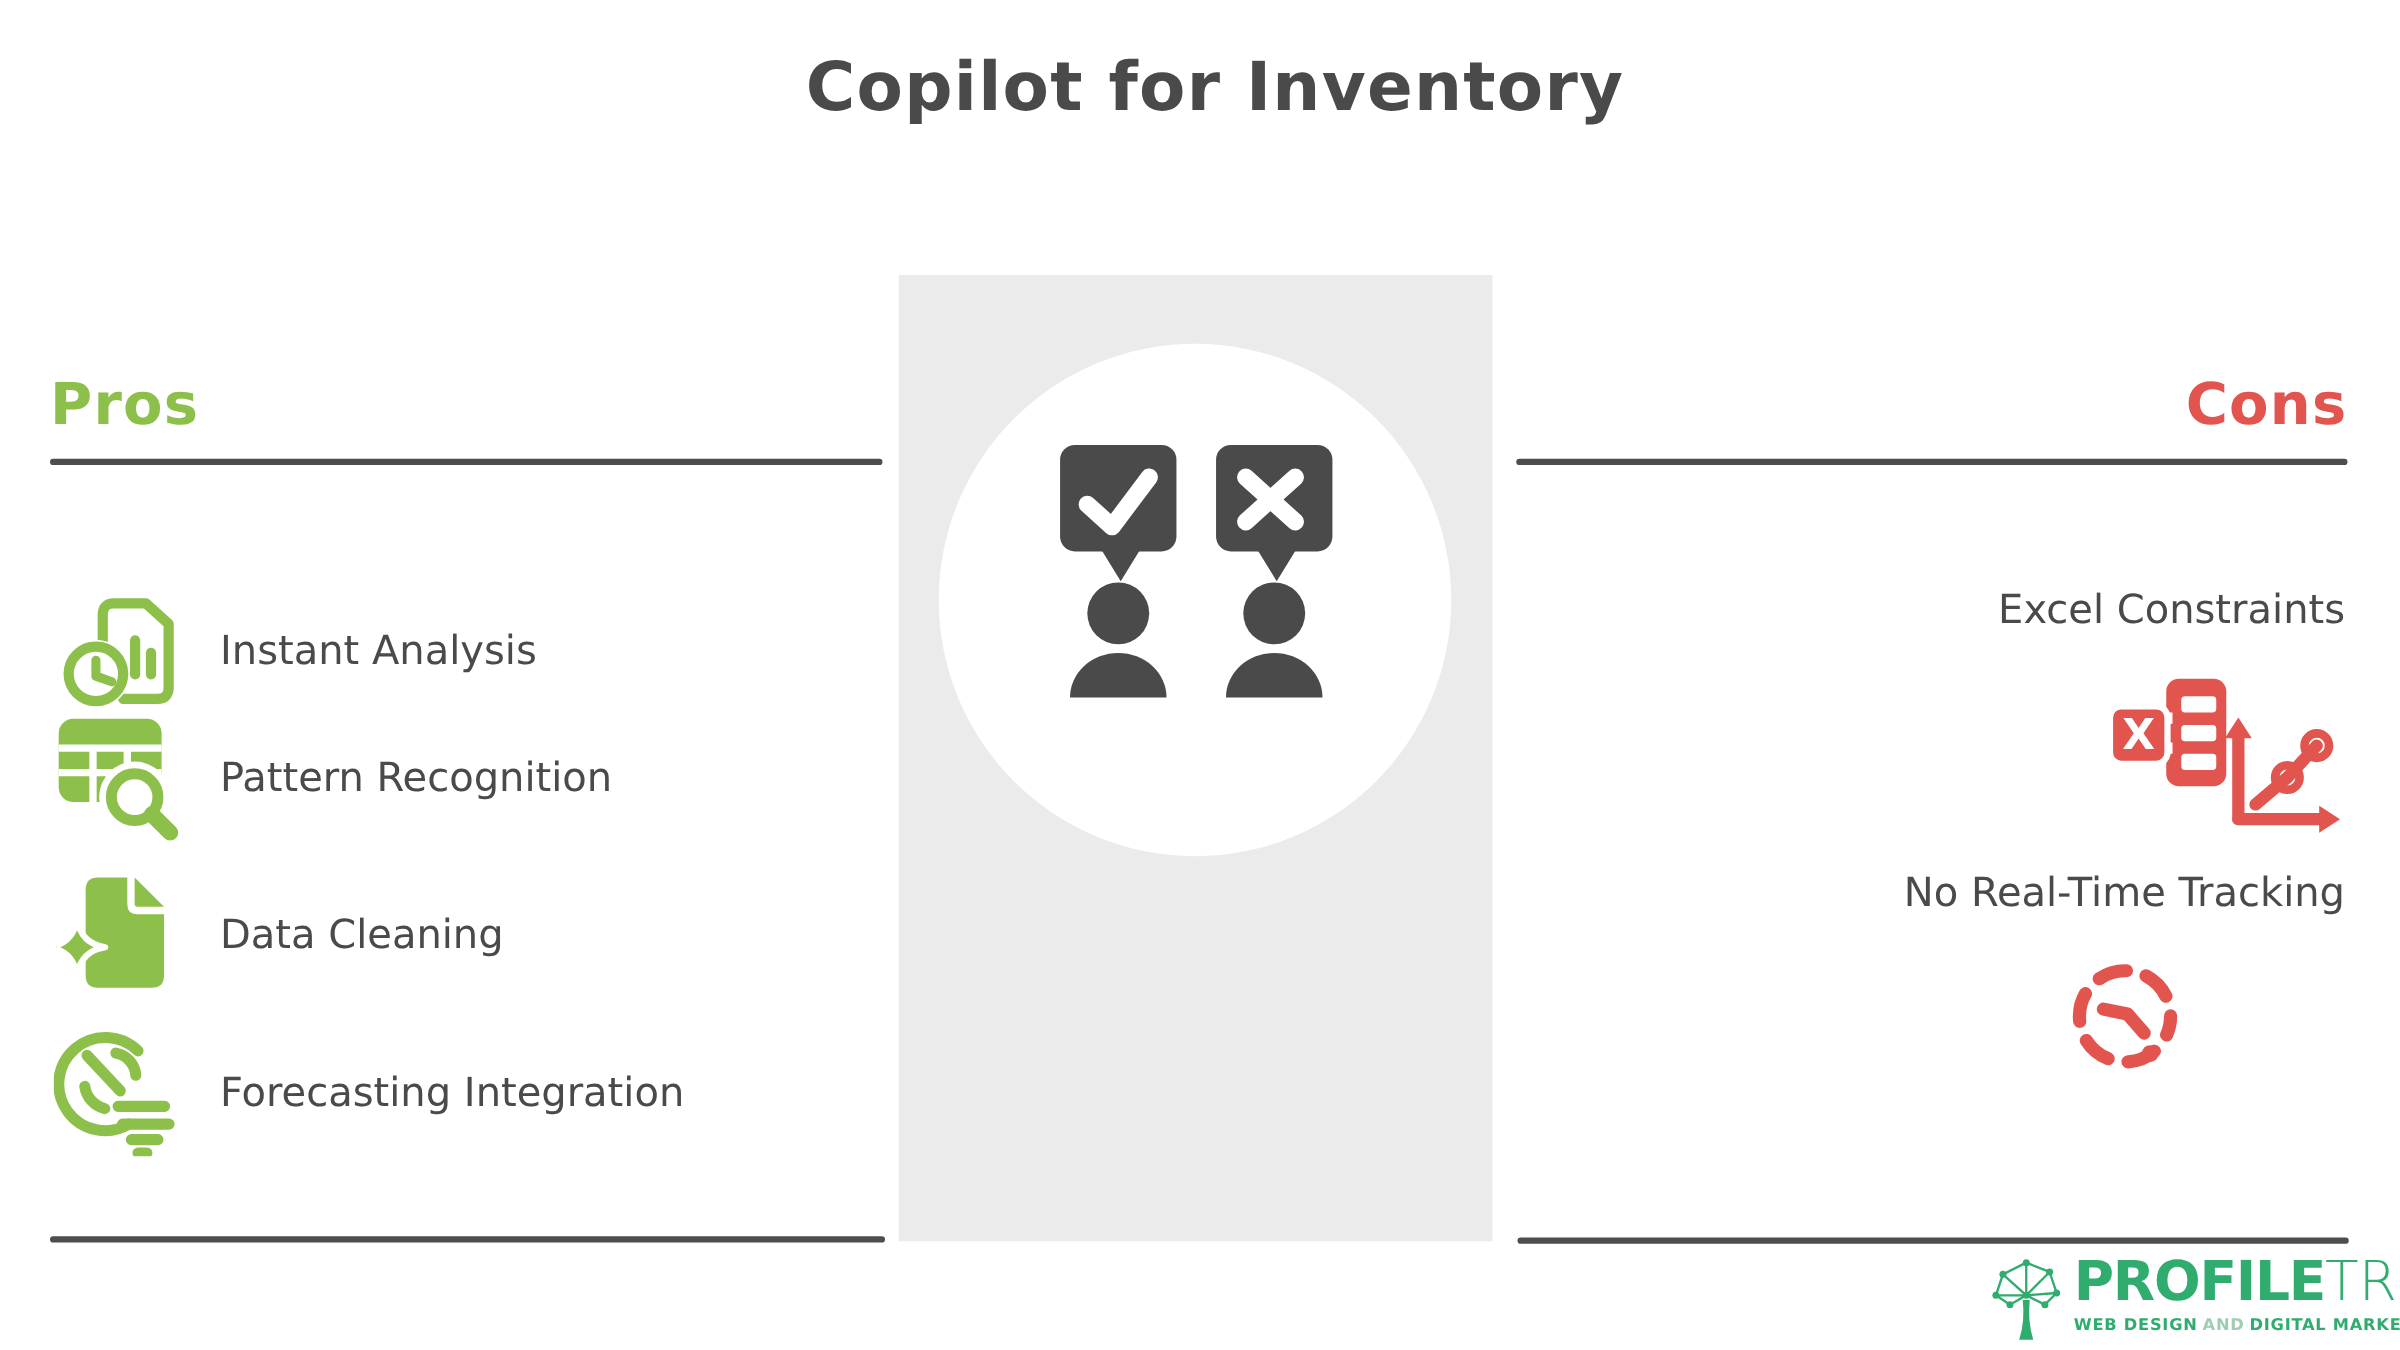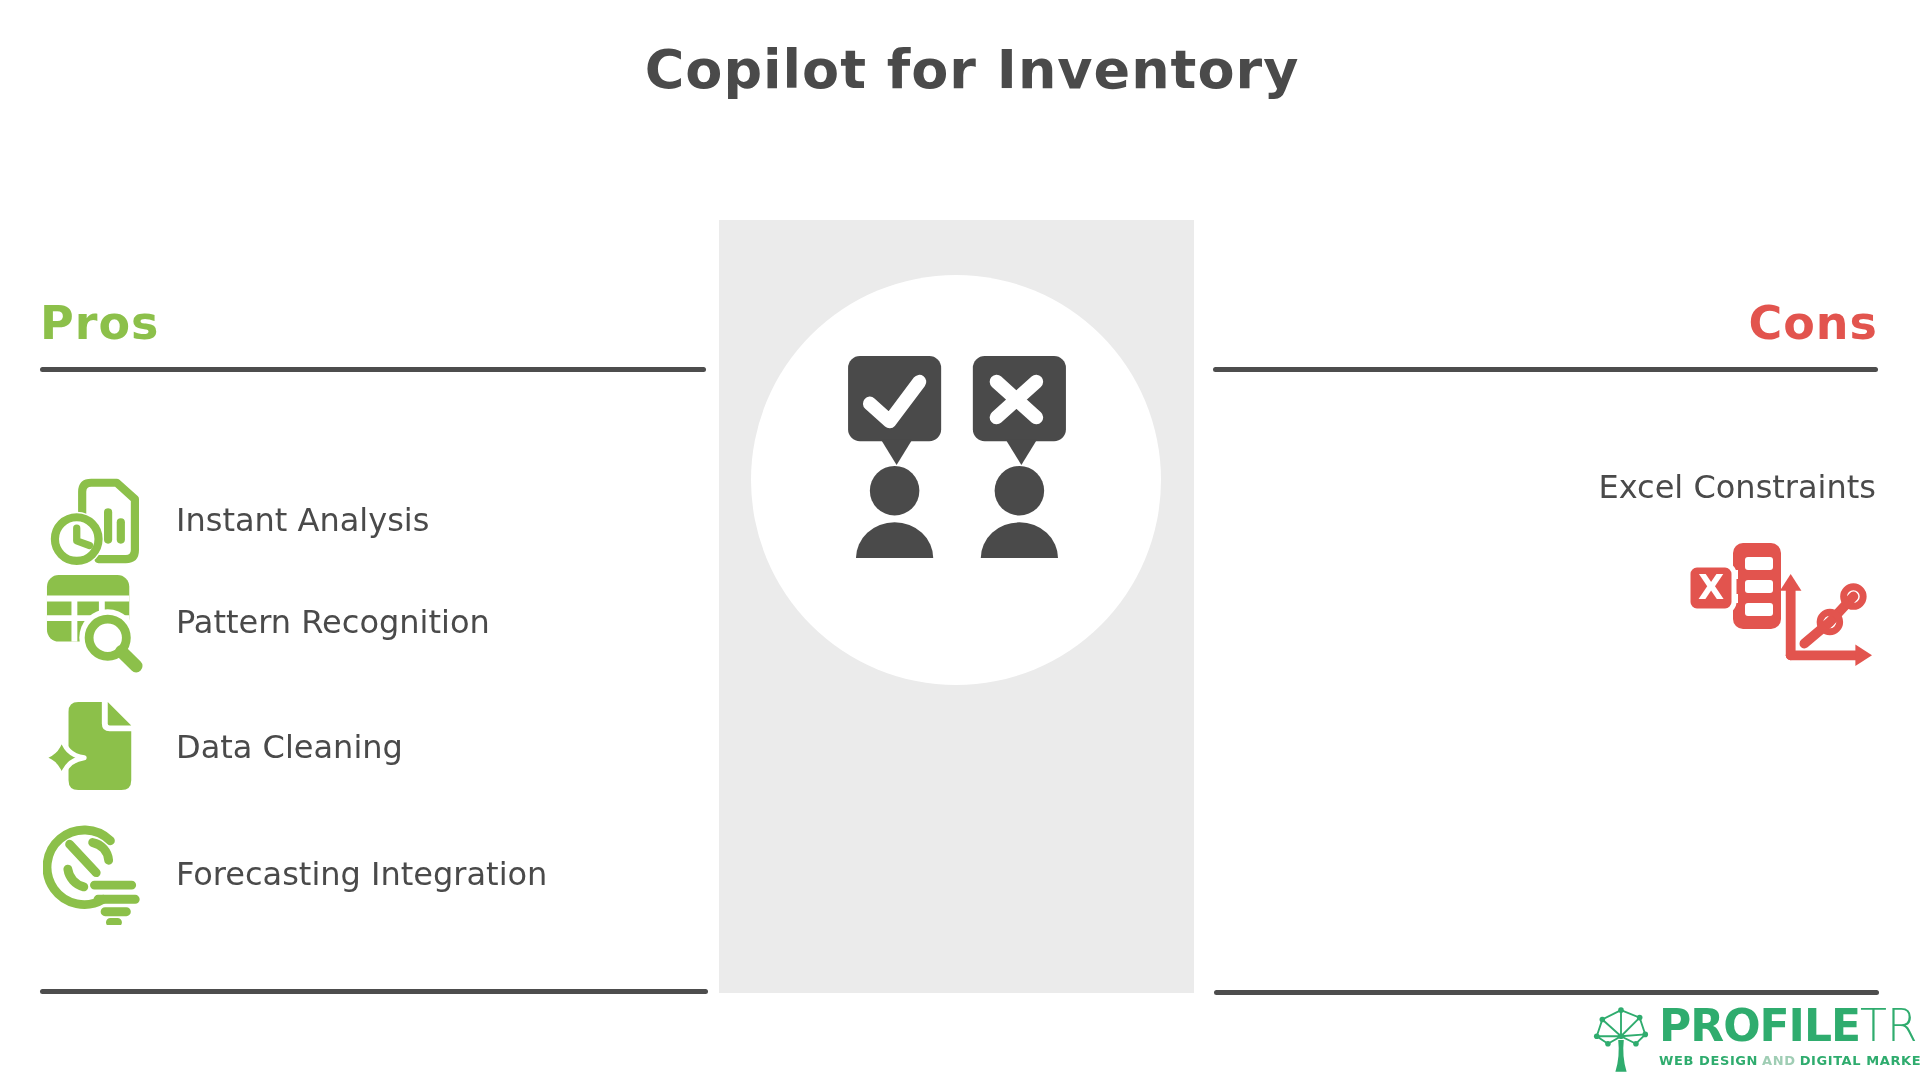--- a/index.html
+++ b/index.html
@@ -158,20 +158,30 @@
         <polygon class="rf" points="16,1 5,18 27,18"></polygon>
         <line class="rs" x1="16" y1="84" x2="84" y2="84" stroke-width="10" stroke-linecap="round"></line>
         <polygon class="rf" points="99,84 82,73 82,95"></polygon>
         <path class="rs" d="M30,72 L56,50 L80,24" stroke-width="10" stroke-linecap="round" stroke-linejoin="round"></path>
         <circle class="rs" cx="56" cy="50" r="10" stroke-width="7" fill="#fff"></circle>
         <circle class="rs" cx="80" cy="24" r="10" stroke-width="7" fill="#fff"></circle>
       </svg>
     </span>
   </div>
 
+  <div class="row row-right r3">
+    <span class="label">No Real-Time Tracking</span>
+    <span class="icon">
+      <svg viewBox="0 0 100 100" width="96" height="96">
+        <circle class="rs" cx="50" cy="48" r="38" stroke-width="11" stroke-linecap="round" stroke-dasharray="24 17" stroke-dashoffset="8"></circle>
+        <path class="rs" d="M32,42 L52,46 L66,62" stroke-width="11" stroke-linecap="round" stroke-linejoin="round"></path>
+        <circle class="rf" cx="71" cy="79" r="7"></circle>
+      </svg>
+    </span>
+  </div>
 
   <div class="logo">
     <span>
       <svg viewBox="0 0 60 76" width="56" height="72">
         <g class="lgs" stroke-width="2">
           <path d="M30,6 L10,16 L4,34 L16,42 L30,34 L10,16 M30,6 L50,14 L56,32 L46,42 L30,34 L50,14 M30,6 L30,34 M10,16 L30,34 M4,34 L30,34 M56,32 L30,34 M16,42 L30,34 L46,42"></path>
         </g>
         <g class="lgf">
           <circle cx="30" cy="6" r="3"></circle>
             <circle cx="10" cy="16" r="3"></circle>

